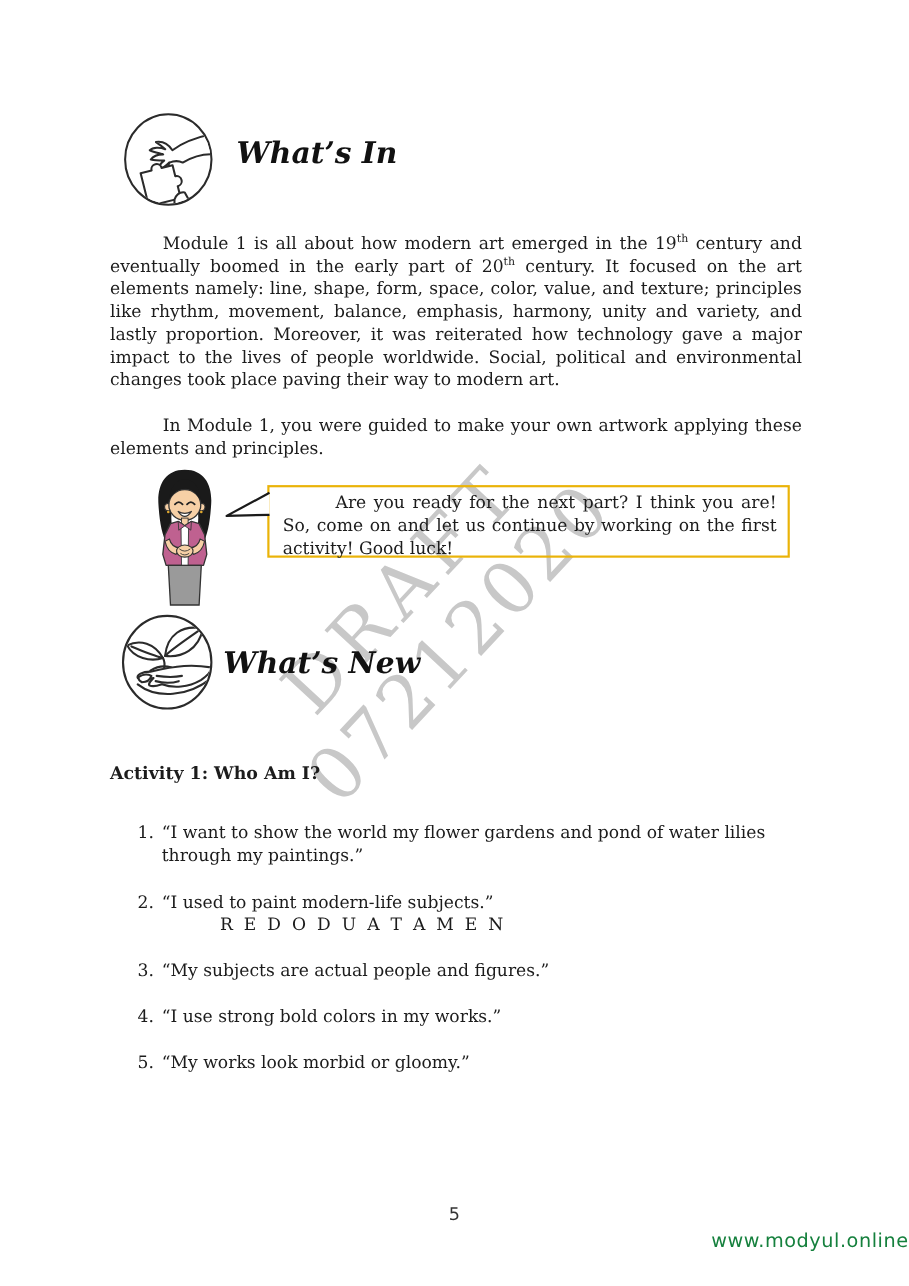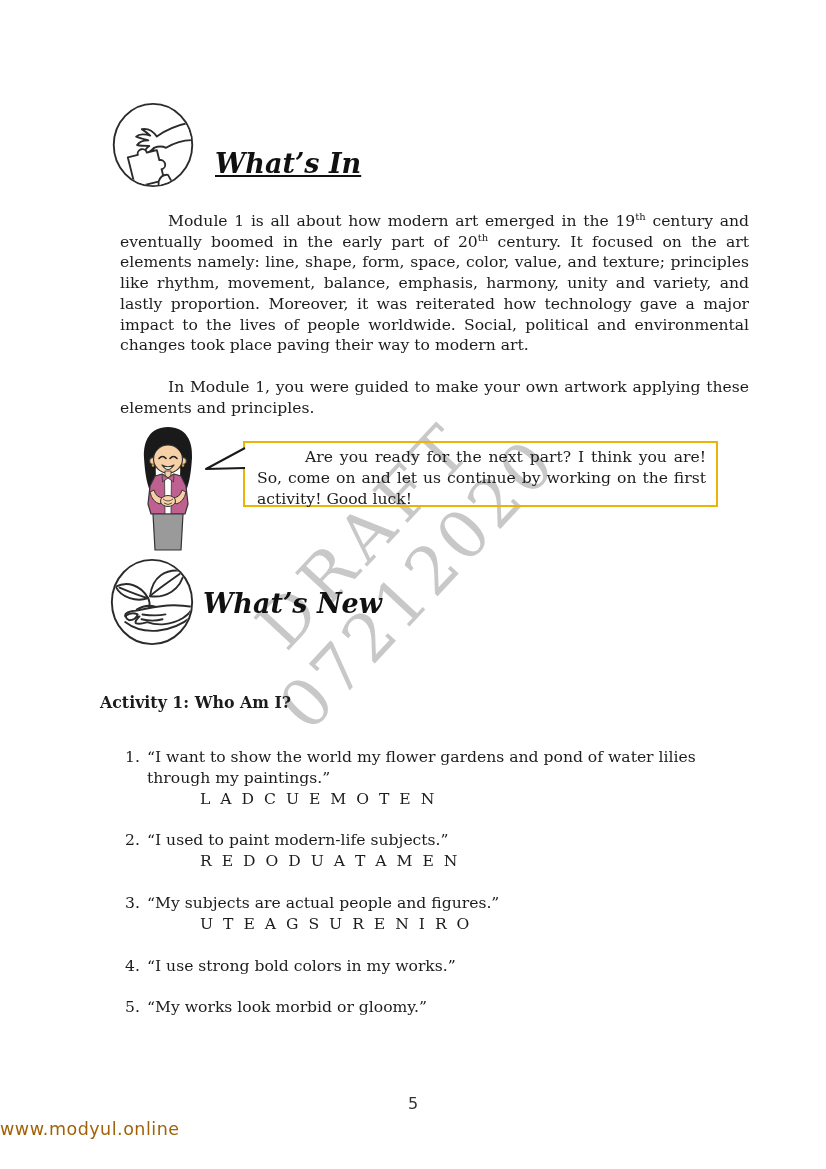--- a/index.html
+++ b/index.html
@@ -20,21 +20,21 @@
   .wm-line2 { font-size:66px; letter-spacing:4px; line-height:72px; }
   
   .content { position:absolute; inset:0; z-index:2; }
   .abs { position:absolute; }
   .section-icon { background:transparent; }
   .section-heading {
     font-family:"DejaVu Serif","Liberation Serif",serif;
     font-weight:bold; font-style:italic; font-size:27px; color:#111;
     white-space:nowrap;
   }
-  .body-text { font-size:15.6px; line-height:20.7px; text-align:justify;margin-left:20px; }
+  .body-text { font-size:15.6px; line-height:20.7px; text-align:justify; }
   .indent { text-indent:48px; }
   sup { font-size:10px; vertical-align:super; line-height:0; }
   
   .speech-bubble {
     left:243px; top:441px; width:475px; height:66px;
     border:2px solid #eab308; background:transparent;
   }
   .speech-bubble p {
     padding:4px 10px 0 12px; font-size:15.6px; line-height:21px;
     text-align:justify; text-indent:48px;
@@ -49,23 +49,23 @@
   .quiz-row { display:flex; }
   .quiz-num { width:22px; flex:0 0 22px; }
   .quiz-quote { flex:1; }
   .quiz-answer { margin-left:75px; letter-spacing:2.5px; }
   
   .page-number {
     left:0; right:0; top:1094px; text-align:center;
     font-family:"DejaVu Sans","Liberation Sans",sans-serif; font-size:16px; color:#333;
   }
   .site-url {
-    left:0; right:0; top:1119px; text-align:left;
+    left:0; right:0; top:1119px; text-align:right;
     font-family:"DejaVu Sans","Liberation Sans",sans-serif;
-    font-size:17.5px; color:#a16207; letter-spacing:0.5px;
+    font-size:17.5px; color:#15803d; letter-spacing:0.5px;
   }
   svg .ln { fill:none; stroke:#2b2b2b; stroke-width:2; stroke-linecap:round; stroke-linejoin:round; }
   svg .lnf { fill:#ffffff; stroke:#2b2b2b; stroke-width:2; stroke-linecap:round; stroke-linejoin:round; }
 </style>
 </head>
 <body>
 
 <div class="page">
 
   <div class="watermark">
@@ -82,21 +82,21 @@
       <ellipse class="lnf" cx="46" cy="47" rx="42" ry="44" stroke-width="2.4"></ellipse>
       <g clip-path="url(#clip-in)">
         <path class="lnf" d="M90 22 C70 26 58 32 50 38 C46 32 40 29 34 30 C37 32 41 35 43 37 C38 35 31 35 28 38 C32 40 38 41 41 42 C36 42 31 44 29 47 C33 48 39 48 42 48 C39 50 37 53 37 56 C41 56 45 52 47 50 C52 48 56 48 60 50 C70 44 80 41 91 42 Z"></path>
         <path class="ln" d="M47 50 C45 55 45 59 47 62"></path>
         <g transform="rotate(-14 38 70)">
           <path class="lnf" d="M22 56 h11 a5 5 0 1 1 10 0 h11 v11 a5 5 0 1 1 0 10 v12 h-32 z"></path>
         </g>
         <path class="lnf" d="M52 86 q3 -8 10 -7 l5 9 v8 h-15 z"></path>
       </g>
     </svg>
-    <div class="abs section-heading" style="left:215px; top:148px;text-decoration:underline;">What’s In</div>
+    <div class="abs section-heading" style="left:215px; top:124px;">What’s In</div>
 
     <p class="abs body-text indent" style="left:100px; top:211px; width:629px;"><span>Module 1 is all about how modern art emerged in the 19</span><sup>th</sup><span> century and eventually boomed in the early part of 20</span><sup>th</sup><span> century.  It focused on the art elements namely: line, shape, form, space, color, value, and texture; principles like rhythm, movement, balance, emphasis, harmony, unity and variety, and lastly proportion. Moreover, it was reiterated how technology gave a major impact to the lives of people worldwide. Social, political and environmental changes took place paving their way to modern art.</span></p>
 
     <p class="abs body-text indent" style="left:100px; top:377px; width:629px;">In Module 1, you were guided to make your own artwork applying these elements and principles.</p>
 
     <svg class="abs" style="left:126px; top:424px;" width="84" height="134" viewBox="0 0 84 134">
       <path d="M42 3 C24 3 17 17 18 34 C19 50 21 62 26 71 L34 69 C29 56 29 44 31 35 L53 35 C55 44 55 56 50 69 L58 71 C63 62 65 50 66 34 C67 17 60 3 42 3 Z" fill="#1a1a1a"></path>
       <circle cx="27" cy="37" r="3.4" fill="#f7d0a6" stroke="#333" stroke-width="1"></circle>
       <circle cx="57" cy="37" r="3.4" fill="#f7d0a6" stroke="#333" stroke-width="1"></circle>
       <circle cx="27" cy="41.5" r="1.2" fill="#e0a92f"></circle>
@@ -148,37 +148,35 @@
     <div class="abs activity-title" style="left:100px; top:693px;">Activity 1: Who Am I?</div>
 
 
     <div class="abs quiz-list">
 
       <div class="quiz-item">
         <div class="quiz-row">
           <span class="quiz-num">1.</span>
           <span class="quiz-quote">“I want to show the world my flower gardens and pond of water lilies through my paintings.”</span>
         </div>
-        <div class="quiz-answer">L A D C U E   M O T E N</div>
       </div>
 
       <div class="quiz-item">
         <div class="quiz-row">
           <span class="quiz-num">2.</span>
           <span class="quiz-quote">“I used to paint modern-life subjects.”</span>
         </div>
         <div class="quiz-answer">R E D O D U A   T A M E N</div>
       </div>
 
       <div class="quiz-item">
         <div class="quiz-row">
           <span class="quiz-num">3.</span>
           <span class="quiz-quote">“My subjects are actual people and figures.”</span>
         </div>
-        <div class="quiz-answer">U T E A G S U   R E N I R O</div>
       </div>
 
       <div class="quiz-item">
         <div class="quiz-row">
           <span class="quiz-num">4.</span>
           <span class="quiz-quote">“I use strong bold colors in my works.”</span>
         </div>
       </div>
 
       <div class="quiz-item">

